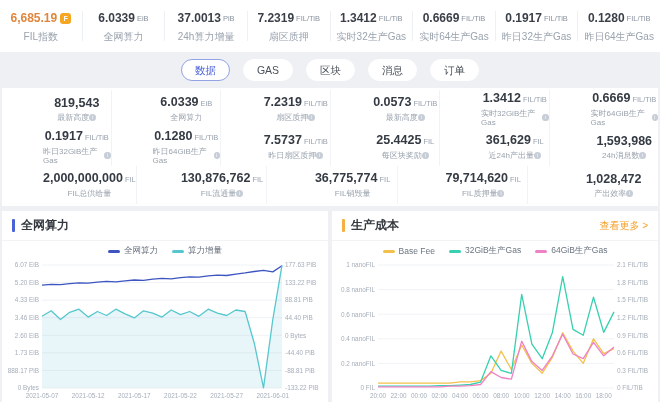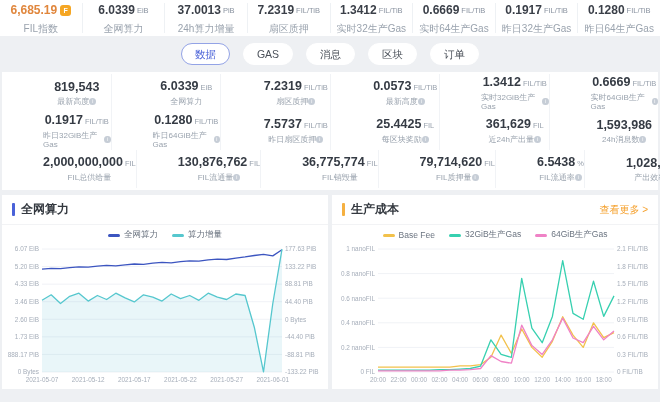--- a/index.html
+++ b/index.html
@@ -1,19 +1,19 @@
 <!DOCTYPE html>
 <html><head>
 <meta charset="utf-8">
 <style>
   * { margin:0; padding:0; box-sizing:border-box; }
   html,body { width:660px; height:402px; background:#eef0f3; font-family:"Liberation Sans",sans-serif; overflow:hidden; }
 
   
-  .topbar { height:36px; background:#fff; display:flex; align-items:center; }
+  .topbar { height:52px; background:#fff; display:flex; align-items:center; }
   .top-item { flex:1; display:flex; flex-direction:column; align-items:center; justify-content:center; border-right:1px solid #eef1f4; height:30px; }
   .top-item:last-child { border-right:none; }
   .tv { display:flex; align-items:center; line-height:13px; }
   .tv .num { font-size:12px; font-weight:700; color:#3a3f48; }
   .tv .unit { font-size:7.5px; color:#8a93a0; margin-left:2px; }
   .tl { font-size:10px; color:#9aa3ae; margin-top:7px; line-height:9px; }
   .fil-num { color:#e0863c !important; }
   .badge { width:11px; height:11px; background:#f5a623; border-radius:3px; color:#fff; font-size:7px; font-weight:700; display:inline-flex; align-items:center; justify-content:center; margin-left:3px; }
 
   
@@ -105,22 +105,22 @@
         <span class="num">0.1280</span>
         <span class="unit">FIL/TiB</span>
       </div>
     <div class="tl">昨日64生产Gas</div>
   </div>
 </div>
 
 <div class="tabs">
   <div class="tab active">数据</div>
   <div class="tab">GAS</div>
+  <div class="tab">区块</div>
   <div class="tab">消息</div>
-  <div class="tab">区块</div>
   <div class="tab">订单</div>
 </div>
 
 <div class="stats-card">
   <div class="stats-row">
     <div class="stat-cell">
       <div class="sv">
           <span class="num">819,543</span>
         </div>
       <div class="sl">
@@ -268,30 +268,20 @@
           <span>FIL销毁量</span>
         </div>
     </div>
     <div class="stat-cell">
       <div class="sv">
           <span class="num">79,714,620</span>
           <span class="unit">FIL</span>
         </div>
       <div class="sl">
           <span>FIL质押量</span>
-          <span class="info">i</span>
-        </div>
-    </div>
-    <div class="stat-cell">
-      <div class="sv">
-          <span class="num">6.5438</span>
-          <span class="unit">%</span>
-        </div>
-      <div class="sl">
-          <span>FIL流通率</span>
           <span class="info">i</span>
         </div>
     </div>
     <div class="stat-cell">
       <div class="sv">
           <span class="num">1,028,472</span>
         </div>
       <div class="sl">
           <span>产出效率</span>
           <span class="info">i</span>

